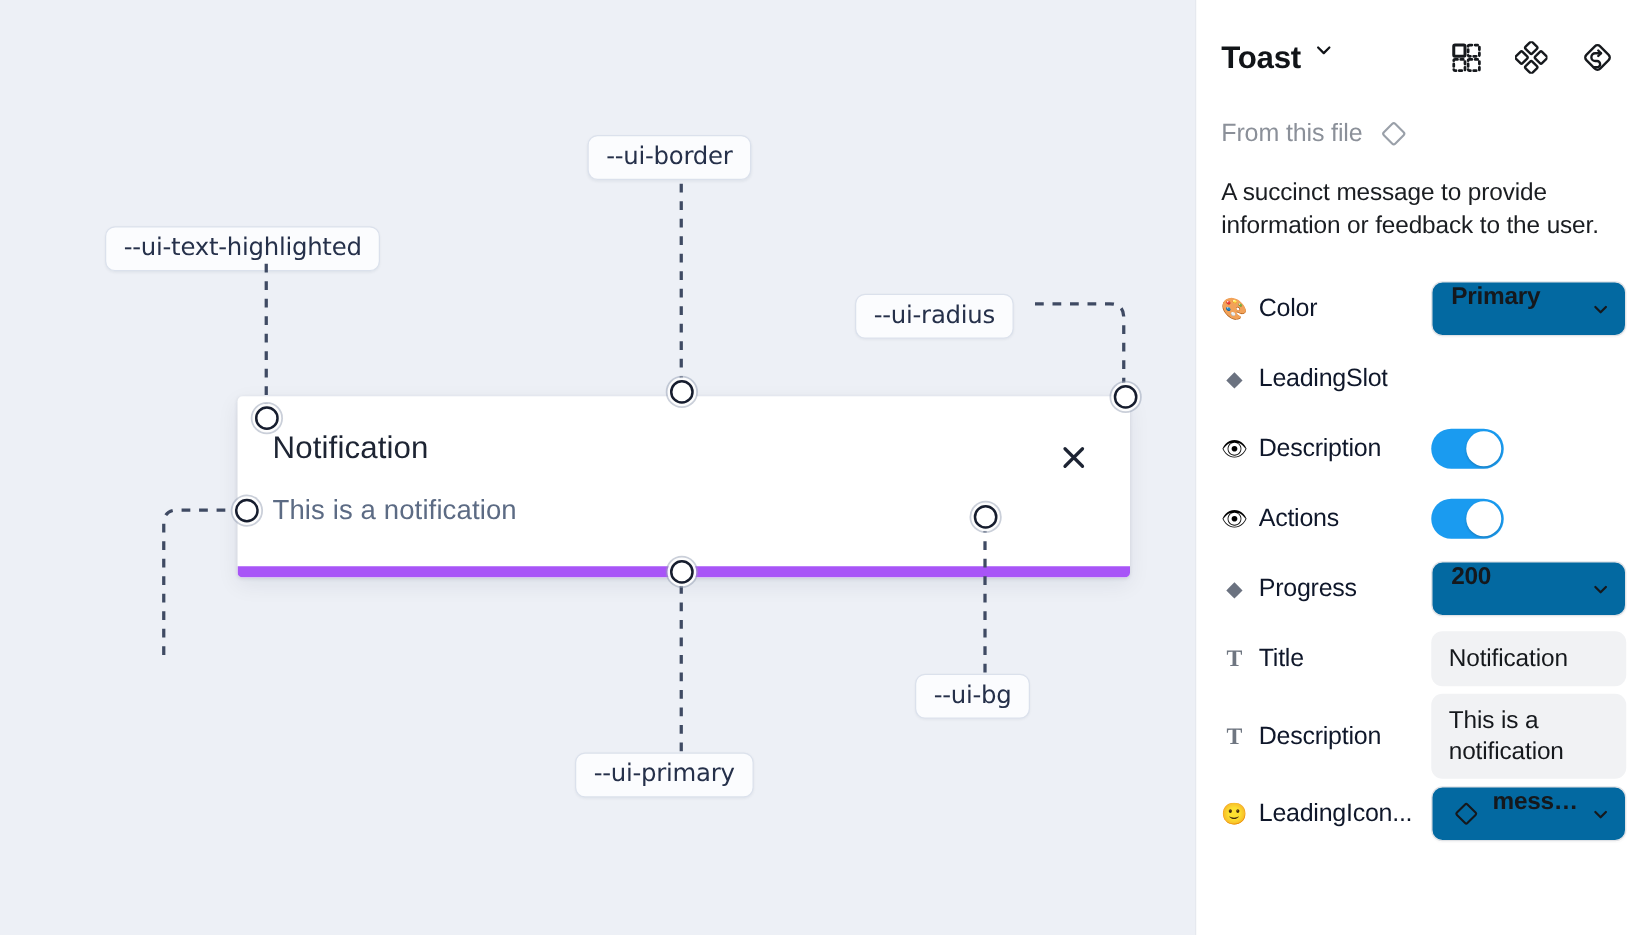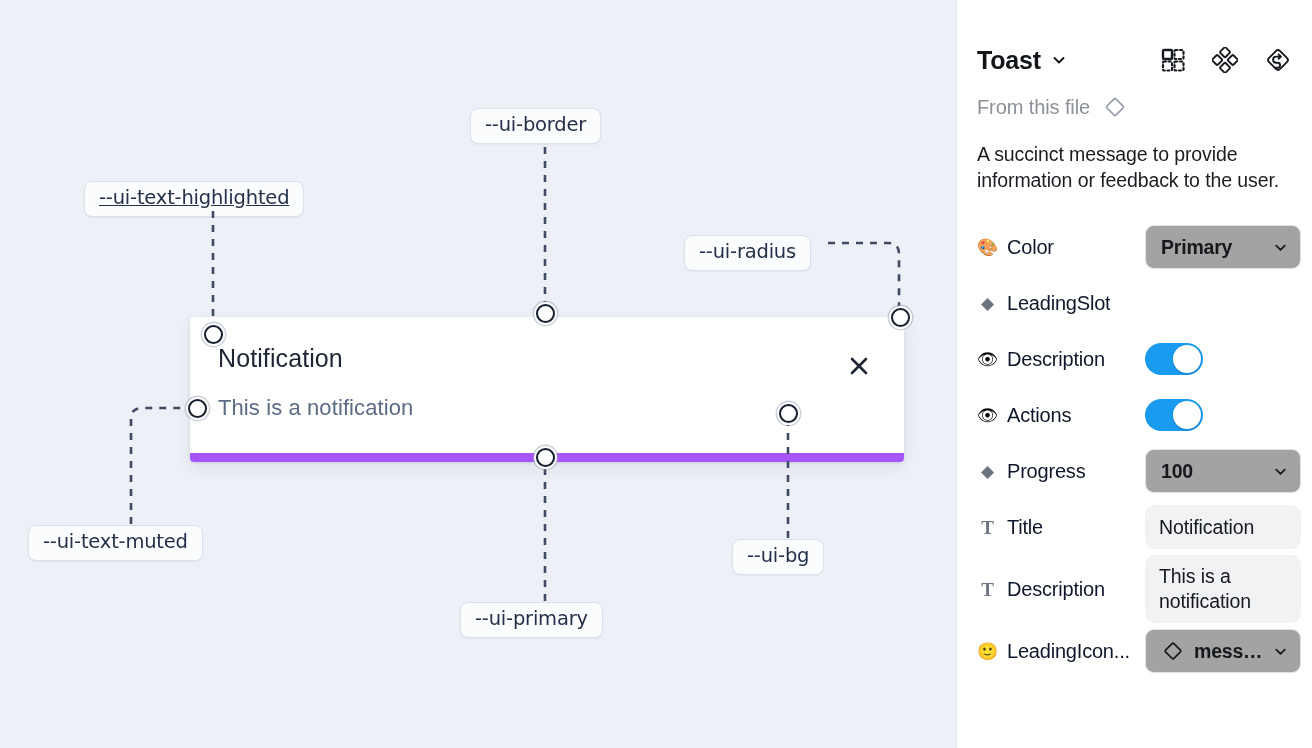--- a/index.html
+++ b/index.html
@@ -88,21 +88,21 @@
 
   
   #panel {
     position: relative;
     width: 356px; height: 748px;
     background: #ffffff;
     border-left: 1px solid #e6e9ef;
     padding: 0 20px;
   }
   #panel-header {
-    display: flex; align-items: center;
+    display: flex; align-items: flex-start;
     height: 56px; margin-top: 32px;
   }
   #panel-title {
     font-size: 25px; font-weight: 700; color: #111418;
     letter-spacing: -0.2px;
   }
   #panel-title-caret {
     margin-left: 10px; display: flex; align-items: center;
     color: #111418; cursor: pointer;
   }
@@ -143,24 +143,24 @@
   }
   .prop-icon.diamond { color: #6b7280; font-size: 17px; }
   .prop-name {
     font-size: 20px; color: #0f172a; letter-spacing: -0.2px;
     white-space: nowrap; overflow: hidden; text-overflow: ellipsis;
   }
   .prop-ctl { flex: 1; display: flex; justify-content: flex-start; }
 
   .select {
     width: 156px; min-height: 44px;
-    background: #a3a3a3;
+    background: #0369a1;
     border: 1px solid #e0e2e6;
     border-radius: 9px;
-    display: flex; align-items: center;
+    display: flex; 
     padding: 0 12px 0 15px;
     font-size: 19.5px; font-weight: 700; color: #15181c;
     letter-spacing: -0.2px;
     cursor: pointer;
     box-shadow: 0 1px 1px rgba(0,0,0,.02);
   }
   .select .sel-val { flex: 1; white-space: nowrap; overflow: hidden; text-overflow: ellipsis; }
   .select .caret { margin-left: 6px; display: flex; align-items: center; color: #15181c; }
   .select .lead-diamond { margin-right: 9px; display: flex; align-items: center; }
 
@@ -219,23 +219,22 @@
       <div id="toast-desc">This is a notification</div>
       <div id="toast-close">
         <svg width="24" height="24" viewBox="0 0 24 24" fill="none" stroke="currentColor" stroke-width="2.6" stroke-linecap="round">
           <path d="M5 5 L19 19 M19 5 L5 19"></path>
         </svg>
       </div>
       <div id="toast-progress"></div>
     </div>
 
     <div class="token-label" style="left:470px; top:108px;">--ui-border</div>
-    <div class="token-label" style="left:84px; top:181px;text-decoration:underline;">--ui-text-highlighted</div>
+    <div class="token-label" style="left:84px; top:181px;">--ui-text-highlighted</div>
     <div class="token-label" style="left:684px; top:235px;">--ui-radius</div>
-    <div class="token-label" style="left:28px; top:525px;">--ui-text-muted</div>
     <div class="token-label" style="left:460px; top:602px;">--ui-primary</div>
     <div class="token-label" style="left:732px; top:539px;">--ui-bg</div>
 
     <div class="handle" style="left:204px; top:325px;"></div>
     <div class="handle" style="left:536px; top:304px;"></div>
     <div class="handle" style="left:891px; top:308px;"></div>
     <div class="handle" style="left:188px; top:399px;"></div>
     <div class="handle" style="left:779px; top:404px;"></div>
     <div class="handle" style="left:536px; top:448px;"></div>
   </div>
@@ -340,21 +339,21 @@
         </div>
       </div>
 
       <div class="prop-row">
         <div class="prop-left">
           <span class="prop-icon diamond">◆</span>
           <span class="prop-name">Progress</span>
         </div>
         <div class="prop-ctl">
           <div class="select">
-            <span class="sel-val">100</span>
+            <span class="sel-val">200</span>
             <span class="caret">
               <svg width="15" height="15" viewBox="0 0 16 16" fill="none" stroke="currentColor" stroke-width="1.9" stroke-linecap="round" stroke-linejoin="round">
                   <path d="M3.5 6 L8 10.5 L12.5 6"></path>
                 </svg>
             </span>
           </div>
         </div>
       </div>
 
       <div class="prop-row">

